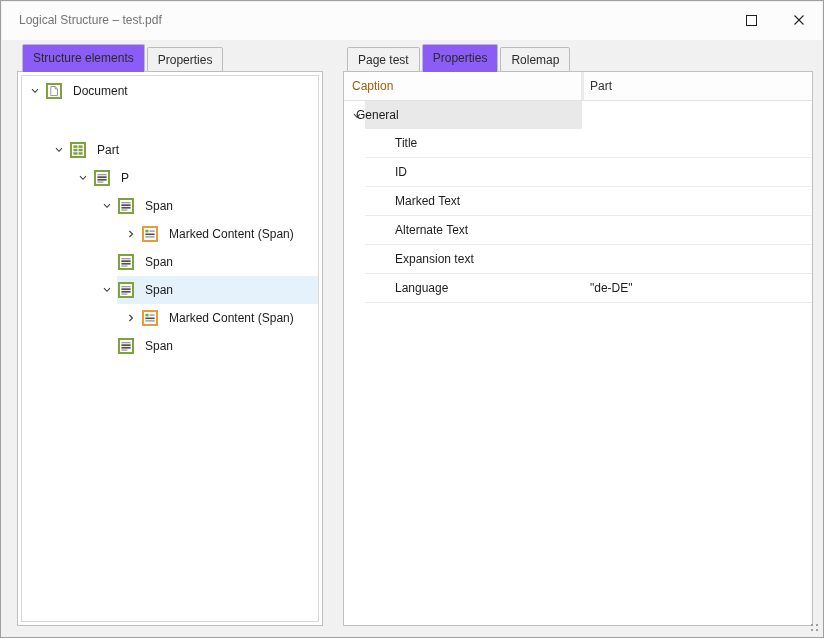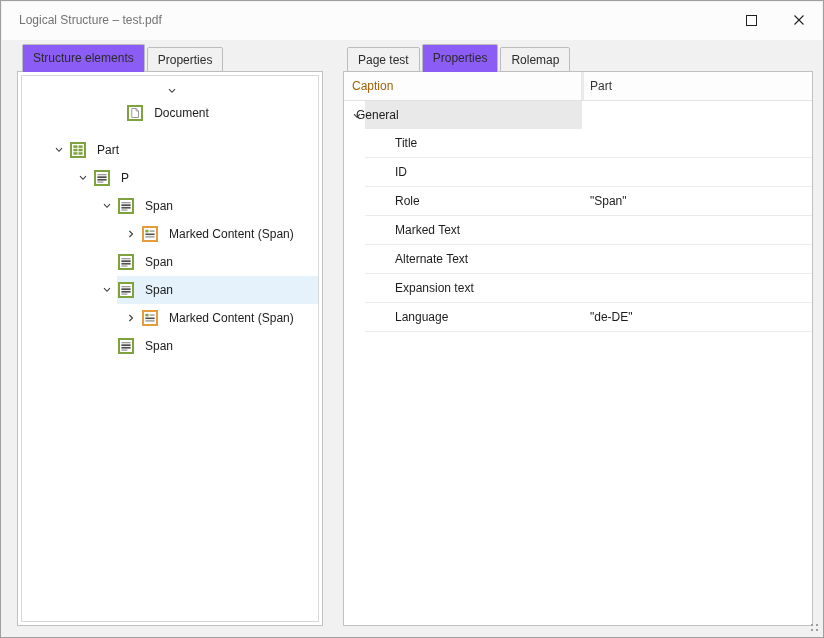--- a/index.html
+++ b/index.html
@@ -69,21 +69,21 @@
         </svg>
     </div>
   </div>
 
   <div class="tabs" id="left-tabs">
       <div class="tab active">Structure elements</div>
       <div class="tab">Properties</div>
     </div>
   <div class="left-page">
     <div class="tree-wrap" id="tree">
-        <div class="tree-row" style="padding-left: 3px; flex-direction: column;">
+        <div class="tree-row" style="padding-left: 3px;">
           <span class="twisty">
             <svg width="10" height="10" viewBox="0 0 10 10">
               <path d="M2 3.2L5 6.3L8 3.2" fill="none" stroke="#3c3c3c" stroke-width="1.1"></path>
             </svg>
           </span>
           <span class="hl">
             <span class="ticon">
               <svg width="16" height="16" viewBox="0 0 16 16">
                 <rect x="1" y="1" width="14" height="14" fill="#fff" style="stroke:var(--icon-green)" stroke-width="2"></rect>
                 <path d="M4.8 3.5h4.3l2.4 2.4v6.6H4.8z" fill="#fff" style="stroke:var(--icon-gray)" stroke-width="1"></path>
@@ -265,24 +265,20 @@
         </div>
         <div class="prop-row">
           <span class="prop-caption">Title</span>
           <span class="prop-value"></span>
         </div>
         <div class="prop-row">
           <span class="prop-caption">ID</span>
           <span class="prop-value"></span>
         </div>
         <div class="prop-row">
-          <span class="prop-caption">Role</span>
-          <span class="prop-value">"Span"</span>
-        </div>
-        <div class="prop-row">
           <span class="prop-caption">Marked Text</span>
           <span class="prop-value"></span>
         </div>
         <div class="prop-row">
           <span class="prop-caption">Alternate Text</span>
           <span class="prop-value"></span>
         </div>
         <div class="prop-row">
           <span class="prop-caption">Expansion text</span>
           <span class="prop-value"></span>

